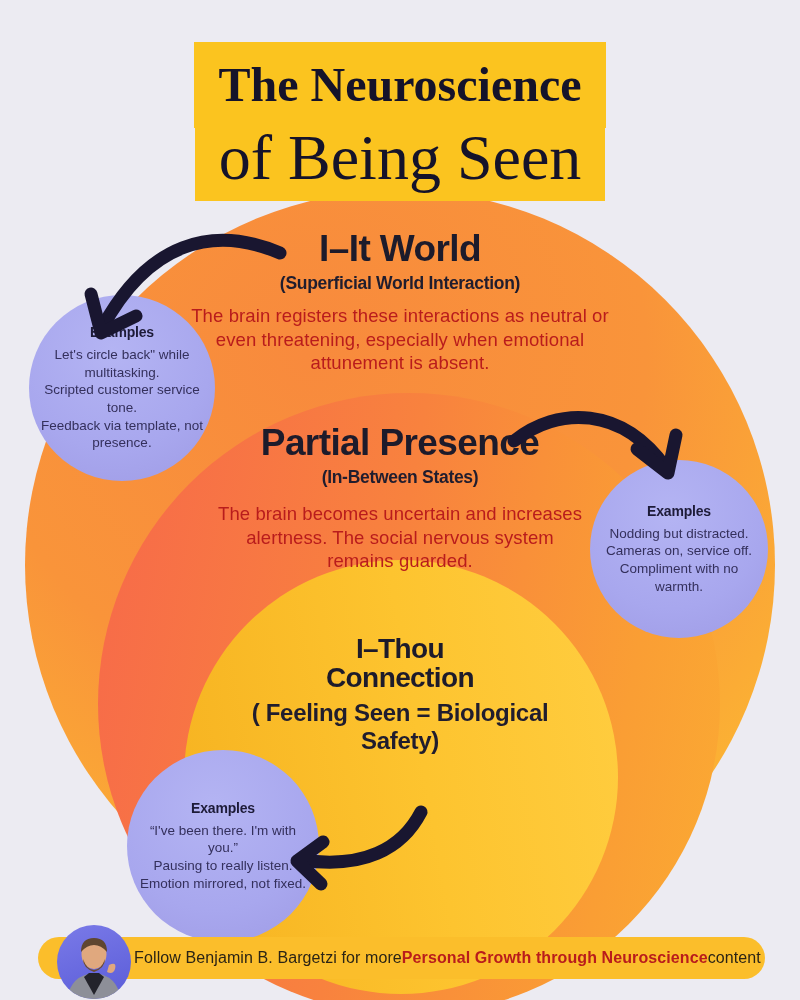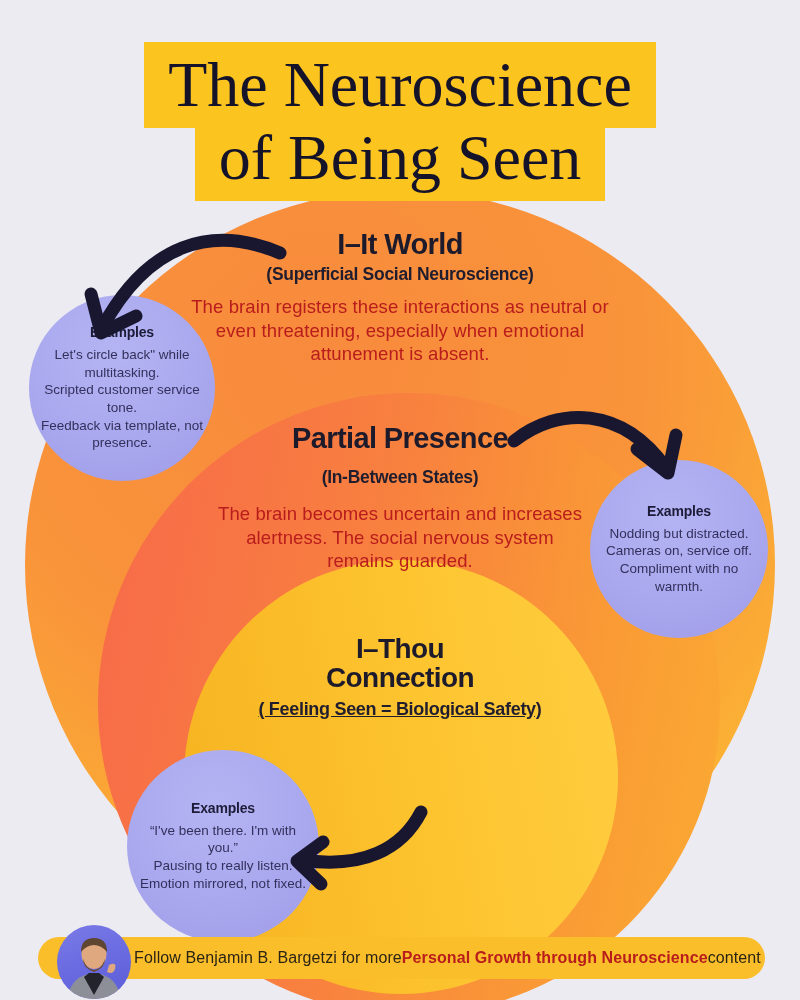--- a/index.html
+++ b/index.html
@@ -5,43 +5,43 @@
   html,body{margin:0;padding:0;}
   body{background:#c9c8d2;font-family:"Liberation Sans",sans-serif;}
   .canvas{
     position:relative;width:800px;height:1000px;margin:0 auto;
     background:#ECEBF2;overflow:hidden;
   }
   
   .title-wrap{position:absolute;top:42px;left:0;right:0;text-align:center;z-index:7;}
   .hl{display:inline-block;background:#FBC41F;padding:0 24px;
       font-family:"Liberation Serif",serif;color:#15132a;font-weight:500;}
-  .hl.l1{font-size:64px;line-height:86px;}
+  .hl.l1{font-size:48px;line-height:86px;font-weight:bold;}
   .hl.l2{font-size:64px;line-height:62px;padding-bottom:12px;margin-top:-1px;}
   
   .circle{position:absolute;border-radius:50%;}
   .circle-outer{left:25px;top:190px;width:750px;height:750px;z-index:1;
     background:radial-gradient(circle at 38% 22%, #F88A3D 0%, #F9943A 45%, #FBAC35 72%, #FDC52F 100%);}
   .circle-middle{left:98px;top:393px;width:622px;height:622px;z-index:2;
     background:linear-gradient(100deg, #F7694A 0%, #F8823E 45%, #FA9E34 80%, #FBAB33 100%);}
   .circle-inner{left:184px;top:560px;width:434px;height:434px;z-index:3;
     background:linear-gradient(80deg, #F6B220 0%, #FDC42F 55%, #FFCD40 100%);}
   
   .sec{position:absolute;left:50%;transform:translateX(-50%);text-align:center;z-index:4;color:#1d1b2b;}
-  .sec h2{margin:0;font-size:29px;font-weight:700;letter-spacing:-0.6px;color:#1d1b2b;}
+  .sec h2{margin:0;font-size:37px;font-weight:700;letter-spacing:-0.6px;color:#1d1b2b;}
   .sec .sub{margin-top:3px;font-size:17.5px;font-weight:700;letter-spacing:-0.3px;color:#201d2e;}
   .sec .body{margin:10px auto 0;font-size:18.5px;line-height:1.28;color:#b91c1c;letter-spacing:0.1px;}
   .sec1{top:228px;width:470px;}
   .sec1 .body{width:450px;}
   .sec2{top:422px;width:400px;}
-  .sec2 .sub{margin-top:12px;}
+  .sec2 .sub{margin-top:3px;}
   .sec2 .body{width:365px;margin-top:14px;}
   .sec3{top:618px;width:320px;margin-top:16px;}
   .sec3 h2{width:215px;margin:0 auto;line-height:1.05;font-size:28px;}
-  .sec3 .sub{margin-top:6px;font-size:18px;text-decoration:underline;}
+  .sec3 .sub{margin-top:6px;font-size:24px;}
   .sec3 .body{width:255px;margin-top:13px;}
   
   .bubble{position:absolute;border-radius:50%;z-index:5;text-align:center;color:#2e2a52;
     background:radial-gradient(circle at 45% 30%, #B4B4F3 0%, #A8A7EE 60%, #9E9AE4 100%);
     display:flex;flex-direction:column;justify-content:center;}
   .bubble .ex-title{font-size:14px;font-weight:700;color:#1d1b38;margin-bottom:6px;letter-spacing:-0.2px;}
   .bubble .ex-line{font-size:13.5px;line-height:1.3;padding:0 8px;color:#34305c;}
   .bubble-1{left:29px;top:295px;width:186px;height:186px;}
   .bubble-2{left:590px;top:460px;width:178px;height:178px;}
   .bubble-3{left:127px;top:750px;width:192px;height:192px;}
@@ -65,21 +65,21 @@
     <span class="hl l1">The Neuroscience</span><br>
     <span class="hl l2">of Being Seen</span>
   </div>
 
   <div class="circle circle-outer"></div>
   <div class="circle circle-middle"></div>
   <div class="circle circle-inner"></div>
 
   <div class="sec sec1">
     <h2>I–It World</h2>
-    <div class="sub">(Superficial Social Neuroscience)</div>
+    <div class="sub">(Superficial World Interaction)</div>
     <div class="body">The brain registers these interactions as neutral or even threatening, especially when emotional attunement is absent.</div>
   </div>
 
   <div class="sec sec2">
     <h2>Partial Presence</h2>
     <div class="sub">(In-Between States)</div>
     <div class="body">The brain becomes uncertain and increases alertness. The social nervous system remains guarded.</div>
   </div>
 
   <div class="sec sec3">

